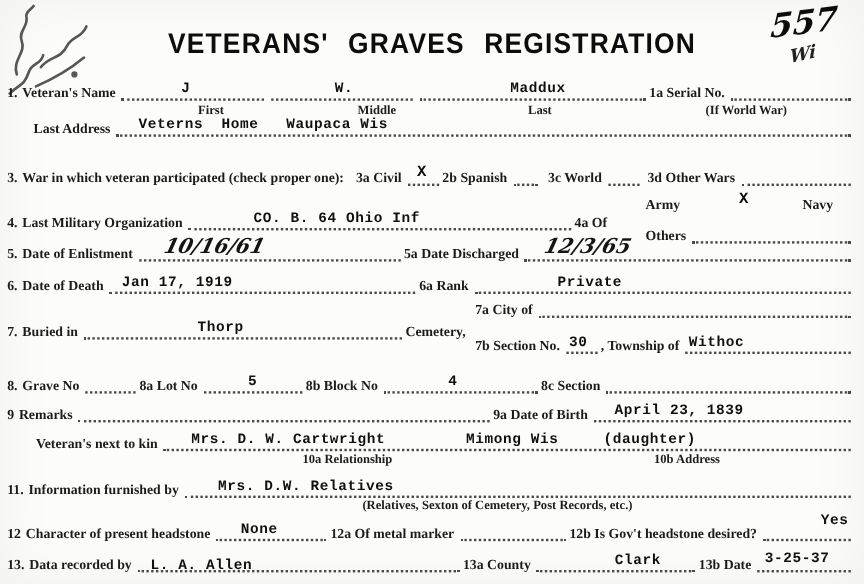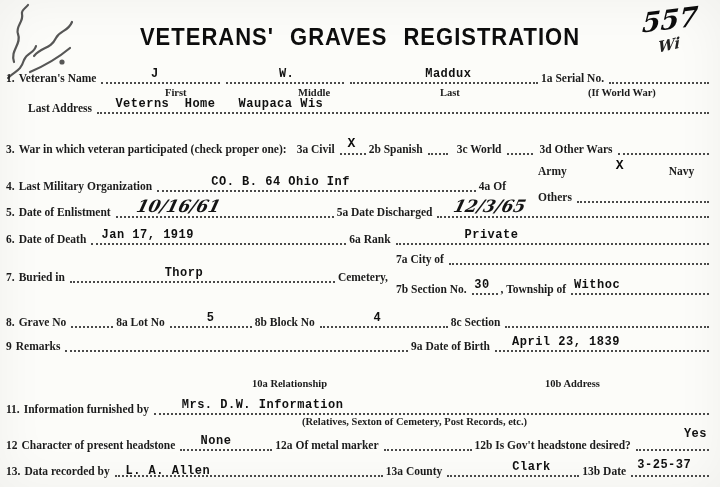--- a/index.html
+++ b/index.html
@@ -180,30 +180,38 @@
   <div class="row" style="top:336px;">
     <span class="num">9</span>
     <span class="lbl">Remarks</span>
     <span class="fill" style="flex:1.6;"></span>
     <span class="lbl">9a Date of Birth</span>
     <span class="fill" style="flex:1;">
       <span class="typed" style="left:8%;">April 23, 1839</span>
     </span>
   </div>
 
+  <div class="row" style="top:360px;">
+    <span class="lbl" style="margin-left:24px;">Veteran's next to kin</span>
+    <span class="fill grow">
+      <span class="typed" style="left:4%;">Mrs. D. W. Cartwright</span>
+      <span class="typed" style="left:44%;">Mimong Wis</span>
+      <span class="typed" style="left:64%;">(daughter)</span>
+    </span>
+  </div>
   <div class="subrow" style="top:378px;">
     <span style="left:252px;">10a Relationship</span>
     <span style="left:545px;">10b Address</span>
   </div>
 
   <div class="row" style="top:399px;">
     <span class="num">11.</span>
     <span class="lbl">Information furnished by</span>
     <span class="fill grow">
-      <span class="typed" style="left:5%;">Mrs. D.W. Information</span>
+      <span class="typed" style="left:5%;">Mrs. D.W. Relatives</span>
     </span>
   </div>
   <div class="subrow" style="top:416px;">
     <span style="left:302px;">(Relatives, Sexton of Cemetery, Post Records, etc.)</span>
   </div>
 
   <div class="row" style="top:435px;">
     <span class="num">12</span>
     <span class="lbl">Character of present headstone</span>
     <span class="fill" style="width:92px;">

